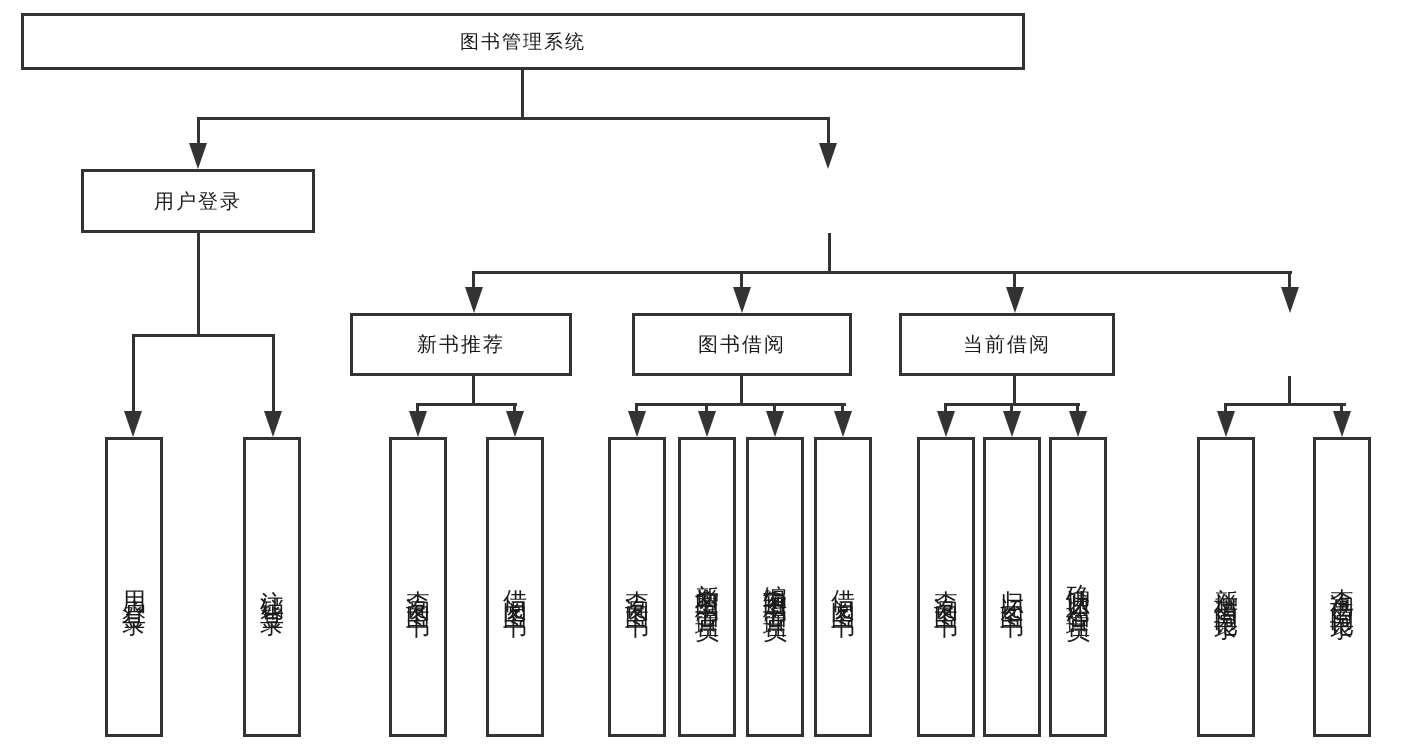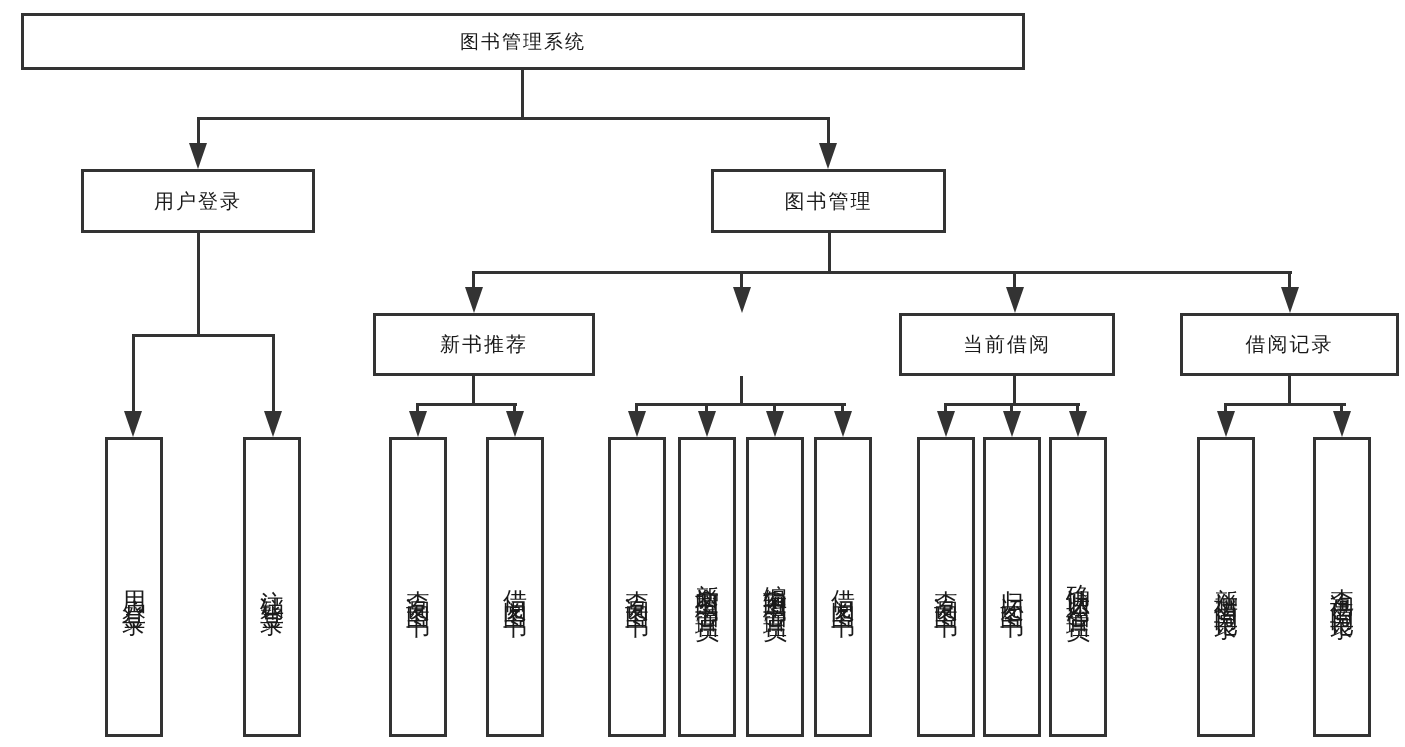--- a/index.html
+++ b/index.html
@@ -45,43 +45,42 @@
   <div class="box root" style="left:21px;top:13px;width:1004px;height:57px">图书管理系统</div>
 
   <i class="vl" style="left:521px;top:70px;height:49px"></i>
   <i class="hl" style="left:197px;top:117px;width:633px"></i>
   <i class="vl" style="left:197px;top:117px;height:30px"></i>
   <i class="arr" style="left:189px;top:143px"></i>
   <i class="vl" style="left:827px;top:117px;height:30px"></i>
   <i class="arr" style="left:819px;top:143px"></i>
 
   <div class="box" style="left:81px;top:169px;width:234px;height:64px">用户登录</div>
-  <div class="box" style="left:711px;top:169px;width:235px;height:64px">图书管理</div>
 
   <i class="vl" style="left:197px;top:233px;height:104px"></i>
   <i class="hl" style="left:132px;top:334px;width:143px"></i>
   <i class="vl" style="left:132px;top:334px;height:78px"></i>
   <i class="arr" style="left:124px;top:411px"></i>
   <i class="vl" style="left:272px;top:334px;height:78px"></i>
   <i class="arr" style="left:264px;top:411px"></i>
 
   <i class="vl" style="left:828px;top:233px;height:41px"></i>
   <i class="hl" style="left:472px;top:271px;width:820px"></i>
   <i class="vl" style="left:472px;top:271px;height:20px"></i>
   <i class="arr" style="left:465px;top:287px"></i>
   <i class="vl" style="left:740px;top:271px;height:20px"></i>
   <i class="arr" style="left:733px;top:287px"></i>
   <i class="vl" style="left:1013px;top:271px;height:20px"></i>
   <i class="arr" style="left:1006px;top:287px"></i>
   <i class="vl" style="left:1288px;top:271px;height:20px"></i>
   <i class="arr" style="left:1281px;top:287px"></i>
 
-  <div class="box" style="left:373px;top:313px;width:222px;height:63px">新书推荐</div>
+  <div class="box" style="left:350px;top:313px;width:222px;height:63px">新书推荐</div>
+  <div class="box" style="left:632px;top:313px;width:220px;height:63px">图书借阅</div>
   <div class="box" style="left:899px;top:313px;width:216px;height:63px">当前借阅</div>
-  <div class="box" style="left:1180px;top:313px;width:219px;height:63px">借阅记录</div>
 
   <i class="vl" style="left:472px;top:376px;height:30px"></i>
   <i class="hl" style="left:416px;top:403px;width:101px"></i>
   <i class="vl" style="left:416px;top:403px;height:12px"></i>
   <i class="arr" style="left:409px;top:411px"></i>
   <i class="vl" style="left:513px;top:403px;height:12px"></i>
   <i class="arr" style="left:506px;top:411px"></i>
 
   <i class="vl" style="left:740px;top:376px;height:30px"></i>
   <i class="hl" style="left:635px;top:403px;width:211px"></i>

